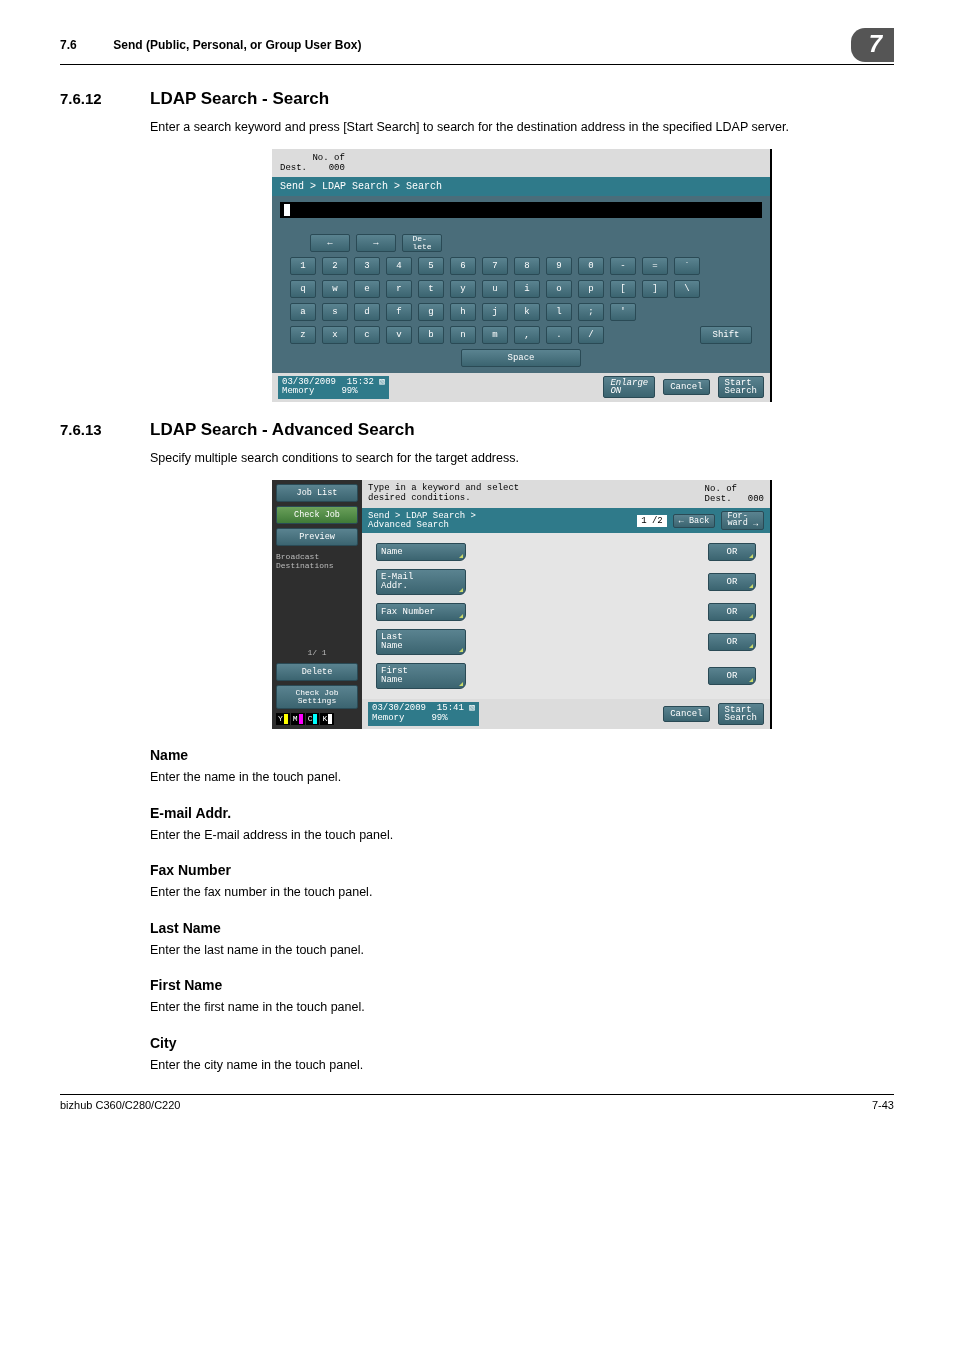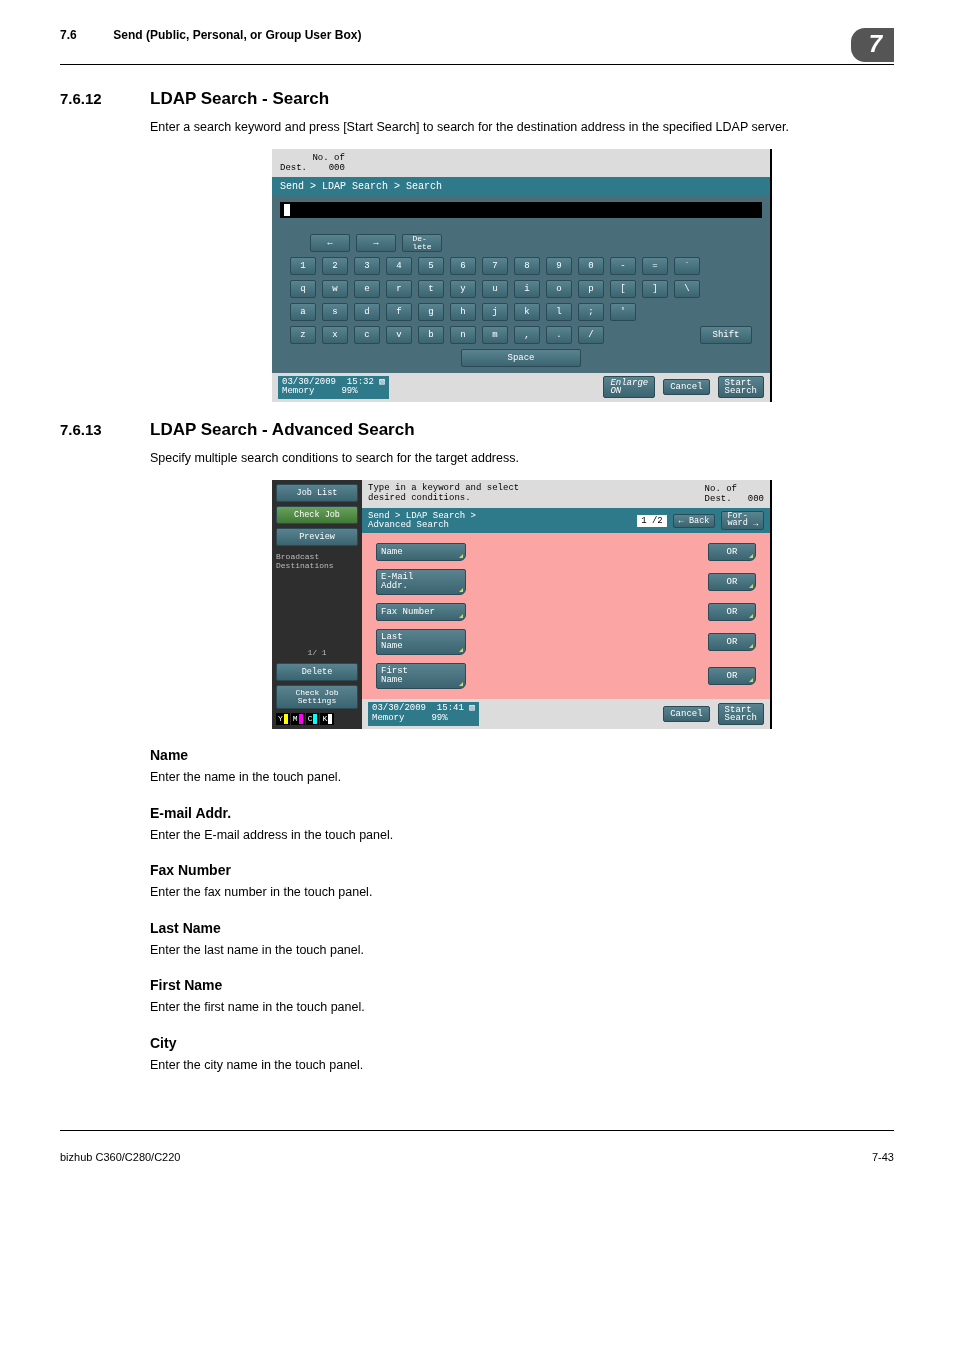--- a/index.html
+++ b/index.html
@@ -7,20 +7,21 @@
     font-family: Arial, Helvetica, sans-serif;
     font-size: 13px;
     color: #000;
     background: #fff;
     width: 954px;
     margin: 0 auto;
     padding: 28px 60px 20px 60px;
   }
   .header-line {
     display: flex;
+    align-items: center;
     border-bottom: 1px solid #000;
     padding-bottom: 2px;
     margin-bottom: 24px;
   }
   .header-left {
     font-weight: bold;
     font-size: 12px;
     flex: 1;
   }
   .header-sect { display: inline-block; width: 50px; }
@@ -109,21 +110,21 @@
   .date-box { background:#2f7a8a; color:#fff; padding:2px 4px; line-height:1.1;}
   .bot-btn {
     background: linear-gradient(#5a8390,#3b6470); color:#fff;
     padding: 2px 6px; border:1px solid #2a4a55; border-radius:2px; font-size:9px;
   }
   .spacer { flex:1; }
 
   
   .scr2 {
     display: inline-block; width: 500px;
-    background: #fca5a5; text-align:left;
+    background: #e5e5e5; text-align:left;
     font-family: "Courier New", monospace; font-size:10px; color:#fff;
     border-right: 2px solid #000;
   }
   .scr2-body { display:flex; }
   .scr2-left {
     width: 90px; background:#2e2e2e; padding:4px;
     display:flex; flex-direction:column; gap:4px; font-size:8.5px;
   }
   .tab-btn {
     background: linear-gradient(#5a8390,#3b6470); color:#fff;
@@ -157,21 +158,21 @@
     margin-left:auto; background: linear-gradient(#5a8390,#3b6470);
     border:1px solid #2a4a55; width:48px; padding:3px 0; text-align:center;
     font-size:9px; border-radius:2px 2px 6px 2px; position:relative;
   }
   .or-btn::after{ content:""; position:absolute; right:2px; bottom:2px; width:0;height:0;
     border-left:4px solid transparent; border-bottom:4px solid #c9d96a;}
   .scr2-bot { background:#dcdcdc; color:#000; display:flex; align-items:center; padding:3px 6px; gap:8px; font-size:9px;}
 
   .footer {
     display:flex; justify-content:space-between;
-    border-top:1px solid #000; margin-top:56px; padding-top:20px;
+    border-top:1px solid #000; margin-top:20px; padding-top:4px;
     font-size:11px;
   }
 </style>
 </head>
 <body>
 
 <div class="header-line">
   <div class="header-left">
     <span class="header-sect">7.6</span>
     <span>Send (Public, Personal, or Group User Box)</span>

